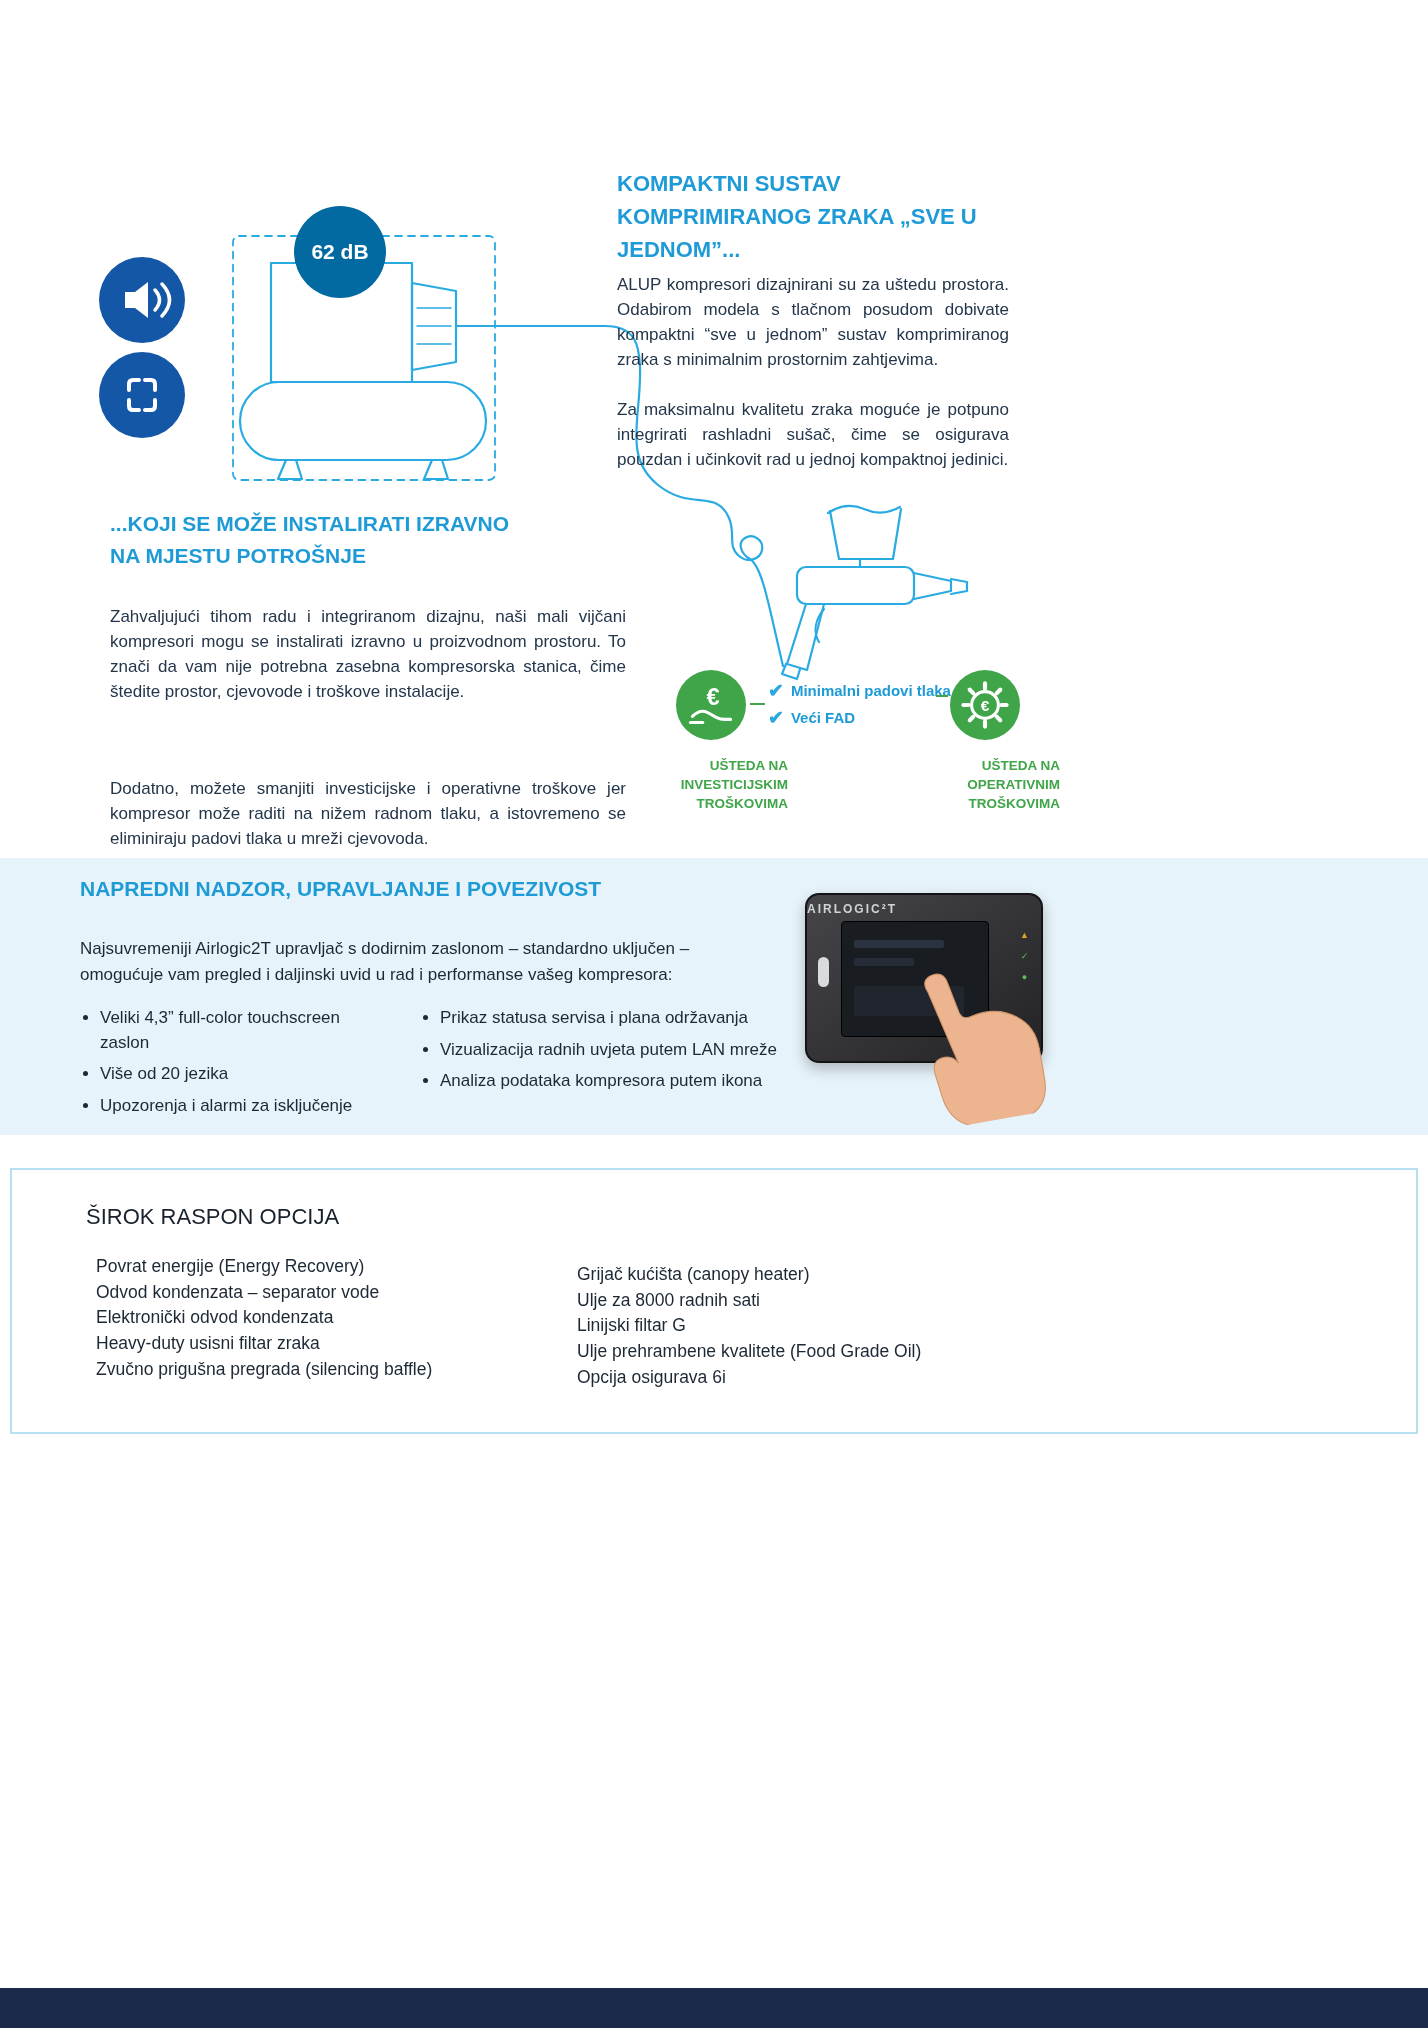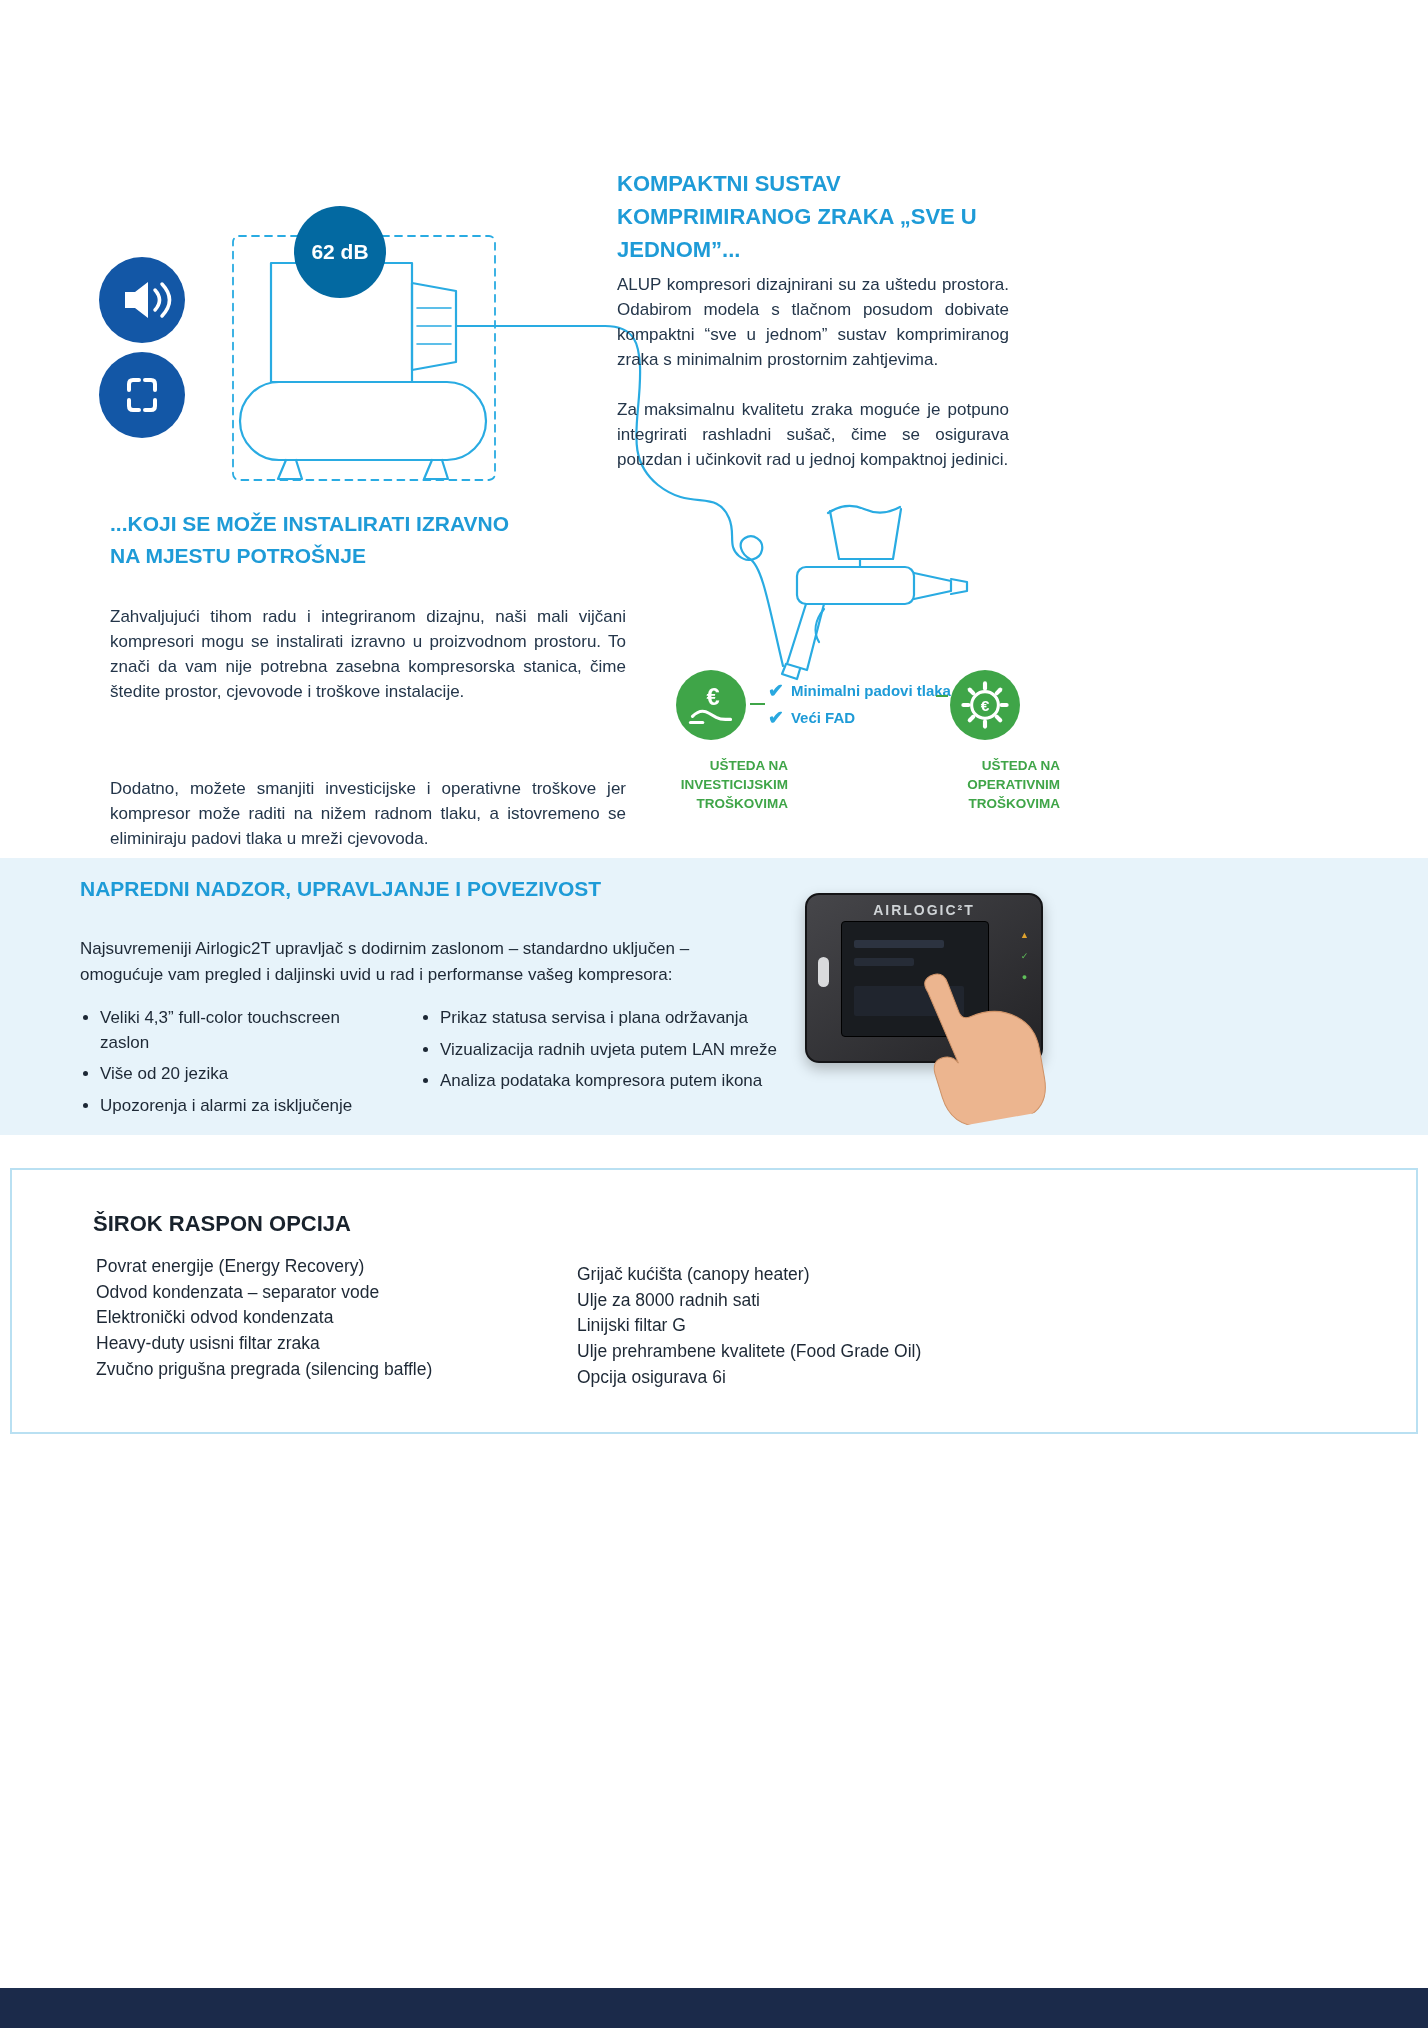--- a/index.html
+++ b/index.html
@@ -58,38 +58,38 @@
   ul.blist { margin: 0; padding-left: 20px; font-size: 17px; line-height: 1.45; color: #1d2835; }
   ul.blist li { margin-bottom: 7px; }
   .bl-left { width: 312px; }
   .bl-right { width: 362px; }
 
   
   .device { left: 805px; top: 893px; width: 238px; height: 170px;
     background: linear-gradient(145deg, #46464a, #232326);
     border-radius: 14px; border: 2px solid #141416;
     box-shadow: 0 6px 14px rgba(0,0,0,.25); z-index: 2; }
-  .device-label { position: absolute; top: 7px; left: 0; width: 100%; text-align: center;
-    color: #cfd3d6; font-size: 14px; letter-spacing: 2px; font-weight: bold; }
+  .device-label { position: absolute; top: 7px; left: 0; width: 100%; text-align: left;
+    color: #cfd3d6; font-size: 12px; letter-spacing: 2px; font-weight: bold; }
   .screen { position: absolute; left: 34px; top: 26px; width: 148px; height: 116px;
     background: #191c20; border-radius: 4px; border: 1px solid #000; }
   .screen .bar1 { position: absolute; left: 12px; top: 18px; width: 90px; height: 8px; background: #2c3340; border-radius: 2px; }
   .screen .bar2 { position: absolute; left: 12px; top: 36px; width: 60px; height: 8px; background: #262c37; border-radius: 2px; }
   .screen .bar3 { position: absolute; left: 12px; top: 64px; width: 110px; height: 30px; background: #20252e; border-radius: 2px; }
   .pill { position: absolute; left: 11px; top: 62px; width: 11px; height: 30px; background: #d9dadc; border-radius: 6px; }
   .side-icons { position: absolute; right: 12px; top: 36px; display: flex; flex-direction: column;
     gap: 12px; font-size: 9px; line-height: 1; text-align: center; }
   .si-warn { color: #e0a32e; } .si-ok { color: #5fbf5a; } .si-pwr { color: #5fbf5a; }
   .hand { left: 874px; top: 968px; width: 184px; height: 156px; transform: rotate(-10deg); z-index: 5; }
 
   
   .options { left: 10px; top: 1168px; width: 1408px; height: 266px;
     border: 2px solid #b9e0f2; background: #fff; }
-  .opt-h { position: absolute; left: 70px; top: 30px; font-size: 22px; font-weight: bold;
-    color: #18222c; margin: 11px; }
+  .opt-h { position: absolute; left: 70px; top: 30px; font-size: 22px; font-weight: normal;
+    color: #18222c; margin: 4px; }
   .opt-left  { position: absolute; left: 84px;  top: 84px; }
   .opt-right { position: absolute; left: 565px; top: 92px; }
   ul.optlist { margin: 0; padding: 0; list-style: none; font-size: 17.5px; line-height: 1.47; color: #1d2835; }
 
   .footer { left: 0; top: 1988px; width: 1428px; height: 40px; background: #1b2a4a; }
 </style>
 </head>
 <body>
 
 <div class="page">

